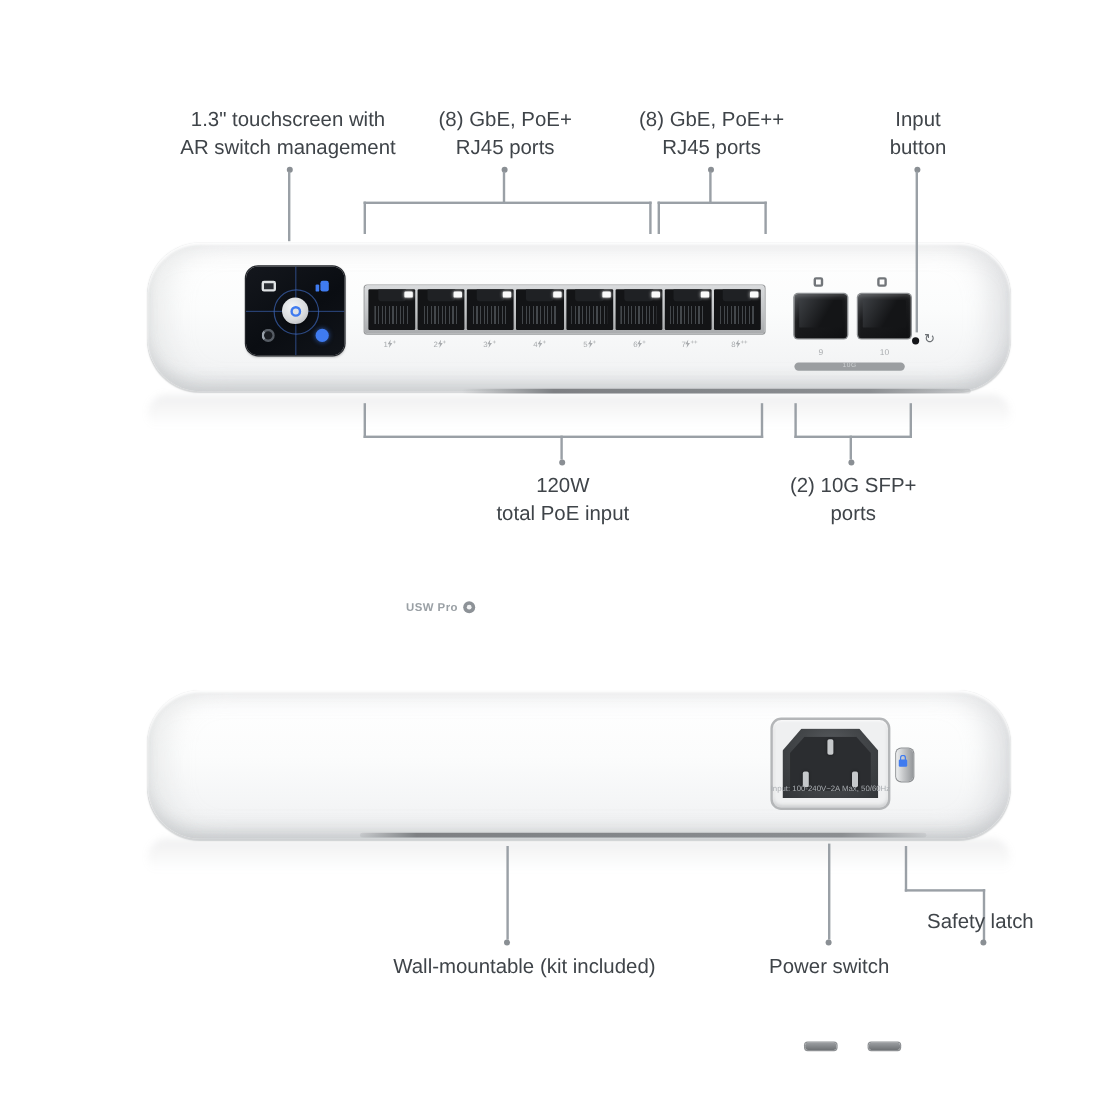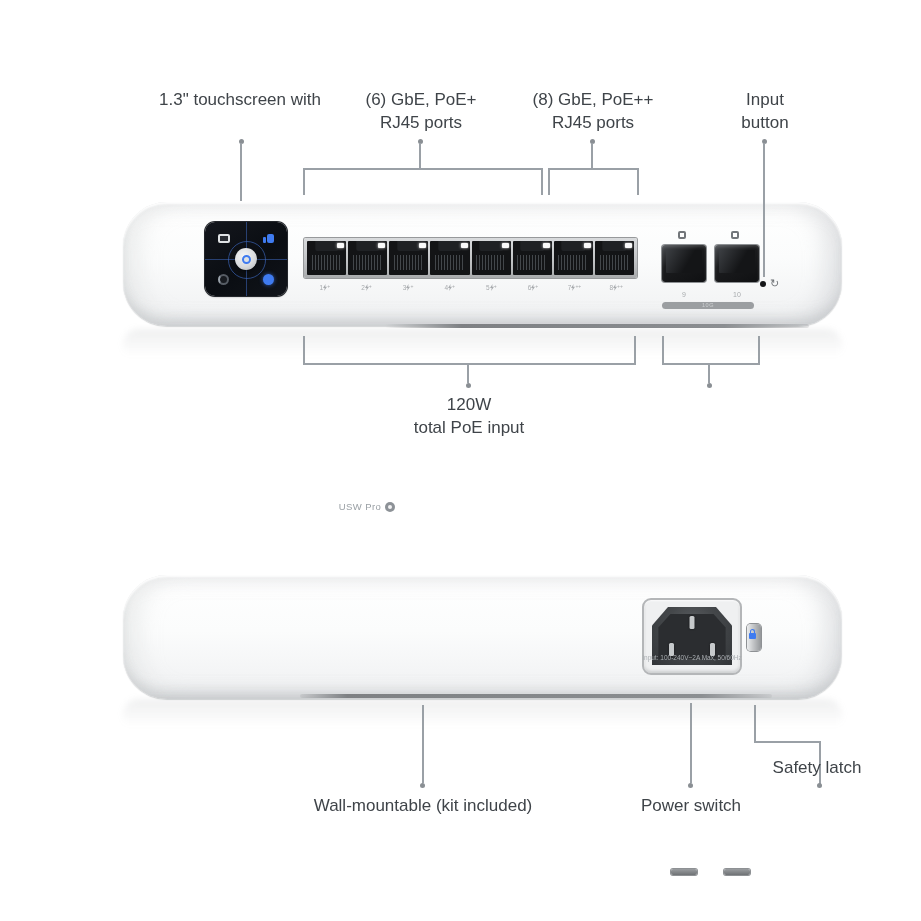--- a/index.html
+++ b/index.html
@@ -49,21 +49,21 @@
   .scr-btn{position:absolute;left:50%;top:50%;width:22px;height:22px;margin:-11px 0 0 -11px;border-radius:50%;
     background:radial-gradient(circle at 40% 35%,#f4f5f6 0%,#d9dbdd 55%,#aeb1b4 100%);box-shadow:0 1px 2px rgba(0,0,0,.5);}
   .scr-btn-core{position:absolute;left:50%;top:50%;width:9px;height:9px;margin:-4.5px 0 0 -4.5px;border-radius:50%;border:2px solid #3f7bf0;box-sizing:border-box;background:#dfe2e4;}
   .icn-display{position:absolute;left:13px;top:12px;width:12px;height:9px;border:2px solid #dfe2e4;border-radius:2px;background:#2a2d33;box-sizing:border-box;}
   .icn-poe{position:absolute;right:13px;top:10px;width:11px;height:11px;}
   .icn-poe .b1{position:absolute;left:0;bottom:0;width:3px;height:6px;background:#3f7bf0;border-radius:1px;}
   .icn-poe .b2{position:absolute;left:4px;bottom:0;width:7px;height:9px;background:#3f7bf0;border-radius:2px;}
   .icn-port{position:absolute;left:13px;bottom:11px;width:11px;height:11px;border-radius:50%;border:2px solid #565c64;box-sizing:border-box;background:#181b20;border-left-color:#9aa2ab;}
   .icn-led{position:absolute;right:13px;bottom:11px;width:11px;height:11px;border-radius:50%;background:#3f7bf0;box-shadow:0 0 4px rgba(63,123,240,.7);}
 
-  .branding{position:absolute;left:189px;top:299px;width:110px;text-align:center;font-size:9.5px;color:#9aa0a5;letter-spacing:.4px;font-weight:400;}
+  .branding{position:absolute;left:189px;top:299px;width:110px;text-align:center;font-size:9.5px;color:#9aa0a5;letter-spacing:.4px;font-weight:700;}
   .ui-logo{display:inline-block;width:10px;height:10px;border-radius:50%;background:#8d9297;vertical-align:-2px;margin-left:4px;position:relative;}
   .ui-logo::after{content:"";position:absolute;left:3px;top:3px;width:4px;height:4px;border-radius:50%;background:#f2f3f4;}
 
   
   .rj-bezel{
     position:absolute;left:304px;top:238px;width:333px;height:40px;border-radius:2px;
     background:linear-gradient(180deg,#d9dbdd 0%,#c2c4c6 55%,#a9abad 100%);
     box-shadow:0 0 0 1px #97999b;display:flex;gap:2px;padding:3px;box-sizing:border-box;
   }
   .rj-port{position:relative;flex:1;background:#131416;border-radius:1px;overflow:hidden;}
@@ -104,23 +104,24 @@
   .latch .lock{position:absolute;left:2px;top:9px;width:7px;height:6px;background:#3f7bf0;border-radius:1px;}
   .latch .lock::before{content:"";position:absolute;left:1px;top:-4px;width:3px;height:4px;border:1.5px solid #3f7bf0;border-bottom:none;border-radius:3px 3px 0 0;}
 </style>
 </head>
 <body>
 
 <div id="canvas">
 
   <div class="co-label" style="left:240px;top:88px;">
     <div>1.3" touchscreen with</div>
+    <div>AR switch management</div>
   </div>
   <div class="co-label" style="left:421px;top:88px;">
-    <div>(6) GbE, PoE+</div>
+    <div>(8) GbE, PoE+</div>
     <div>RJ45 ports</div>
   </div>
   <div class="co-label" style="left:593px;top:88px;">
     <div>(8) GbE, PoE++</div>
     <div>RJ45 ports</div>
   </div>
   <div class="co-label" style="left:765px;top:88px;">
     <div>Input</div>
     <div>button</div>
   </div>
@@ -252,20 +253,24 @@
   <div class="co-line" style="left:467px;top:363px;height:20px;"></div>
   <div class="co-dot" style="left:466px;top:383px;"></div>
   <div class="co-label" style="left:469px;top:393px;">
     <div>120W</div>
     <div>total PoE input</div>
   </div>
 
   <div class="bracket-up" style="left:662px;top:336px;width:94px;height:27px;"></div>
   <div class="co-line" style="left:708px;top:363px;height:20px;"></div>
   <div class="co-dot" style="left:707px;top:383px;"></div>
+  <div class="co-label" style="left:711px;top:393px;">
+    <div>(2) 10G SFP+</div>
+    <div>ports</div>
+  </div>
 
   <div class="device" style="top:575px;">
 
     <div class="inlet" style="left:519px;top:23px;position:absolute;">
       <div class="socket">
         <div class="well"></div>
         <div class="pin" style="left:50%;top:9px;transform:translateX(-50%);"></div>
         <div class="pin" style="left:17px;bottom:9px;"></div>
         <div class="pin" style="right:17px;bottom:9px;"></div>
       </div>
@@ -273,21 +278,21 @@
     <div class="inlet-text" style="left:519px;top:79px;position:absolute;">Input: 100-240V~2A Max, 50/60Hz</div>
     <div class="latch" style="left:624px;top:49px;position:absolute;">
       <div class="lock"></div>
     </div>
   </div>
   <div class="under-strip" style="left:300px;top:694px;width:472px;background:linear-gradient(90deg,rgba(126,129,132,.15) 0%,#7e8184 10%,#8c8f92 85%,rgba(140,143,146,.15) 100%);"></div>
   <div class="reflection" style="top:699px;"></div>
 
   <div class="co-line" style="left:422px;top:705px;height:78px;"></div>
   <div class="co-dot" style="left:420px;top:783px;"></div>
-  <div class="co-label" style="left:423px;top:794px;text-align:center;">
+  <div class="co-label" style="left:437px;top:794px;text-align:center;">
     <div>Wall-mountable (kit included)</div>
   </div>
 
   <div class="co-line" style="left:690px;top:703px;height:80px;"></div>
   <div class="co-dot" style="left:688px;top:783px;"></div>
   <div class="co-label" style="left:691px;top:794px;">
     <div>Power switch</div>
   </div>
 
   <div class="co-line" style="left:754px;top:705px;height:38px;"></div>

